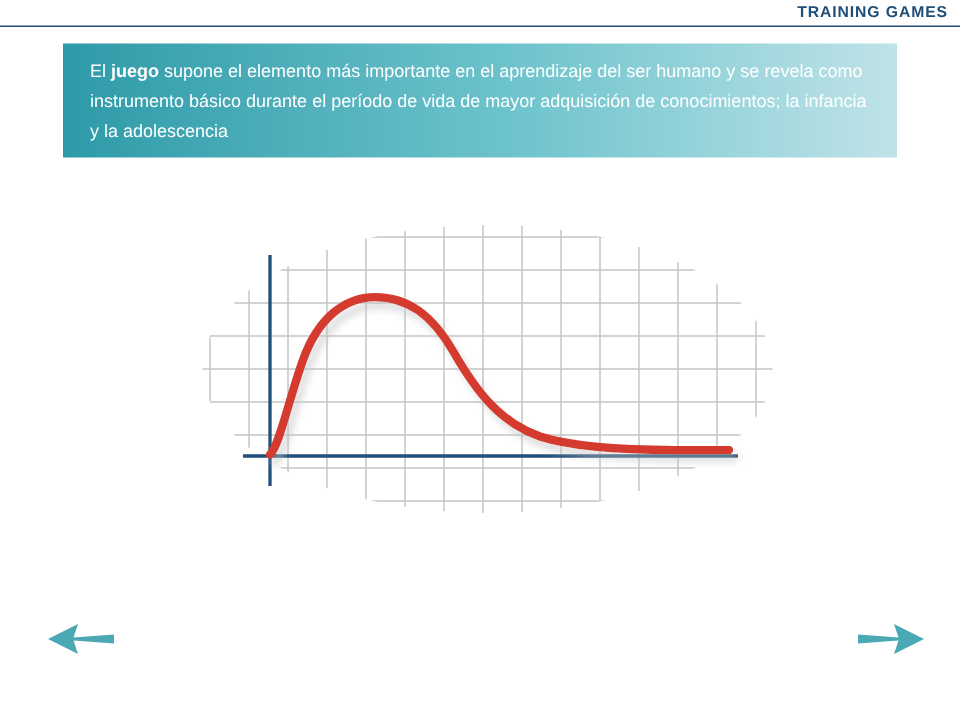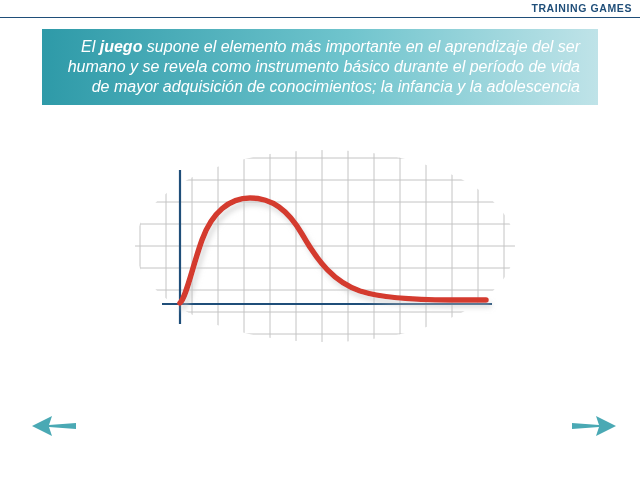--- a/index.html
+++ b/index.html
@@ -56,25 +56,24 @@
     top: 29px;
     width: 556px;
     height: 76px;
     background: linear-gradient(to right, #2e9aa8 0%, #6fc4cd 55%, #bfe3e8 100%);
     box-sizing: border-box;
     padding: 8px 18px 0 18px;
   }
   .top-box-text {
     margin: 0;
     color: #ffffff;
-    font-size: 16px;
+    font-size: 12px;
     line-height: 20px;
-    text-align: right;
-    font-family: "Liberation Sans", sans-serif;
-    font-style: italic;
+    text-align: left;
+    font-family: "Liberation Sans", sans-serif;
   }
   .top-box-text b { font-weight: bold; }
 
   
   .chart-wrap {
     position: absolute;
     left: 120px;
     top: 148px;
     width: 410px;
     height: 200px;

